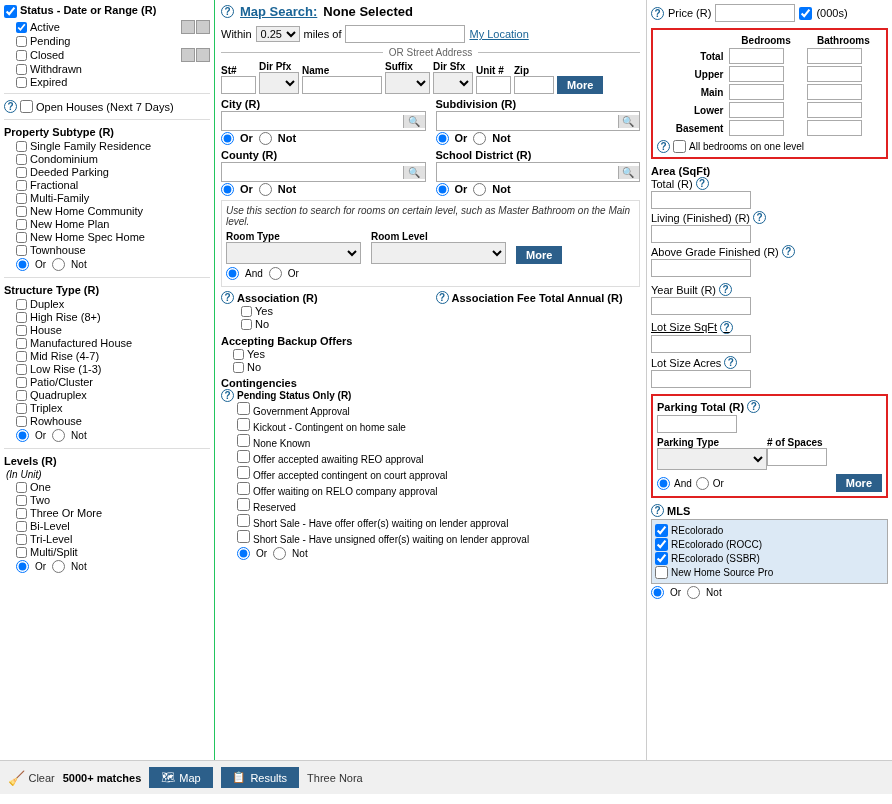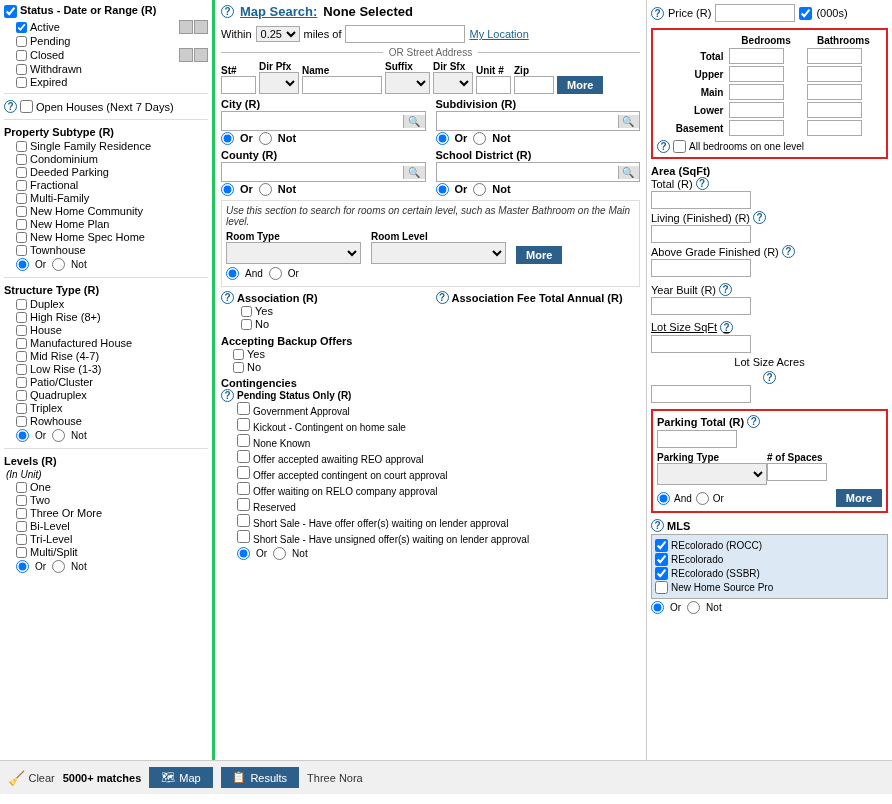--- a/index.html
+++ b/index.html
@@ -1,21 +1,21 @@
 <!DOCTYPE html>
 <html><head>
   <meta charset="utf-8">
   <style>
     * { box-sizing: border-box; margin: 0; padding: 0; }
     body { font-family: Arial, sans-serif; font-size: 11px; background: #fff; color: #000; width: 892px; }
     
     .main-container { display: flex; width: 892px; min-height: 760px; }
     
     
-    .left-col { width: 215px; min-width: 215px; border-right: 3px solid #22c55e; padding: 4px; background: #fff; }
+    .left-col { width: 215px; min-width: 215px; border-right: 1px solid #22c55e; padding: 4px; background: #fff; }
     
     .section-title { font-weight: bold; font-size: 11px; margin-bottom: 2px; display: flex; align-items: center; gap: 3px; }
     
     .checkbox-item { display: flex; align-items: center; gap: 3px; margin: 1px 0; margin-left: 12px; }
     .checkbox-item input[type="checkbox"] { width: 11px; height: 11px; }
     
     .status-section { margin-bottom: 6px; border-bottom: 1px solid #ddd; padding-bottom: 4px; }
     .open-houses-section { margin-bottom: 6px; border-bottom: 1px solid #ddd; padding-bottom: 4px; }
     .property-subtype-section { margin-bottom: 6px; border-bottom: 1px solid #ddd; padding-bottom: 4px; }
     .structure-type-section { margin-bottom: 6px; border-bottom: 1px solid #ddd; padding-bottom: 4px; }
@@ -624,21 +624,21 @@
       </div>
       <input type="text" class="area-input" style="">
     </div>
 
     <div class="lot-size-section">
       <div style="display:flex;gap:3px;text-decoration:underline;">
         <span>Lot Size SqFt</span>
         <span class="help-q">?</span>
       </div>
       <input type="text" class="area-input" style="">
-      <div style="display:flex;align-items:center;gap:3px;margin-top:3px;flex-direction:column;">
+      <div style="display:flex;align-items:center;gap:3px;margin-top:3px;">
         <span>Lot Size Acres</span>
         <span class="help-q">?</span>
       </div>
       <input type="text" class="area-input" style="">
     </div>
 
     <div class="parking-section">
       <div class="parking-label">
         <span>Parking Total (R)</span>
         <span class="help-q">?</span>
@@ -664,25 +664,25 @@
     </div>
 
     <div class="mls-section">
       <div class="mls-label">
         <span class="help-q">?</span>
         <span>MLS</span>
       </div>
       <div class="mls-list">
         <div class="mls-item">
           <input type="checkbox" checked="" style="">
-          <label>REcolorado (ROCC)</label>
+          <label>REcolorado</label>
         </div>
         <div class="mls-item">
           <input type="checkbox" checked="" style="">
-          <label>REcolorado</label>
+          <label>REcolorado (ROCC)</label>
         </div>
         <div class="mls-item">
           <input type="checkbox" checked="" style="">
           <label>REcolorado (SSBR)</label>
         </div>
         <div class="mls-item">
           <input type="checkbox" style="">
           <label>New Home Source Pro</label>
         </div>
       </div>

